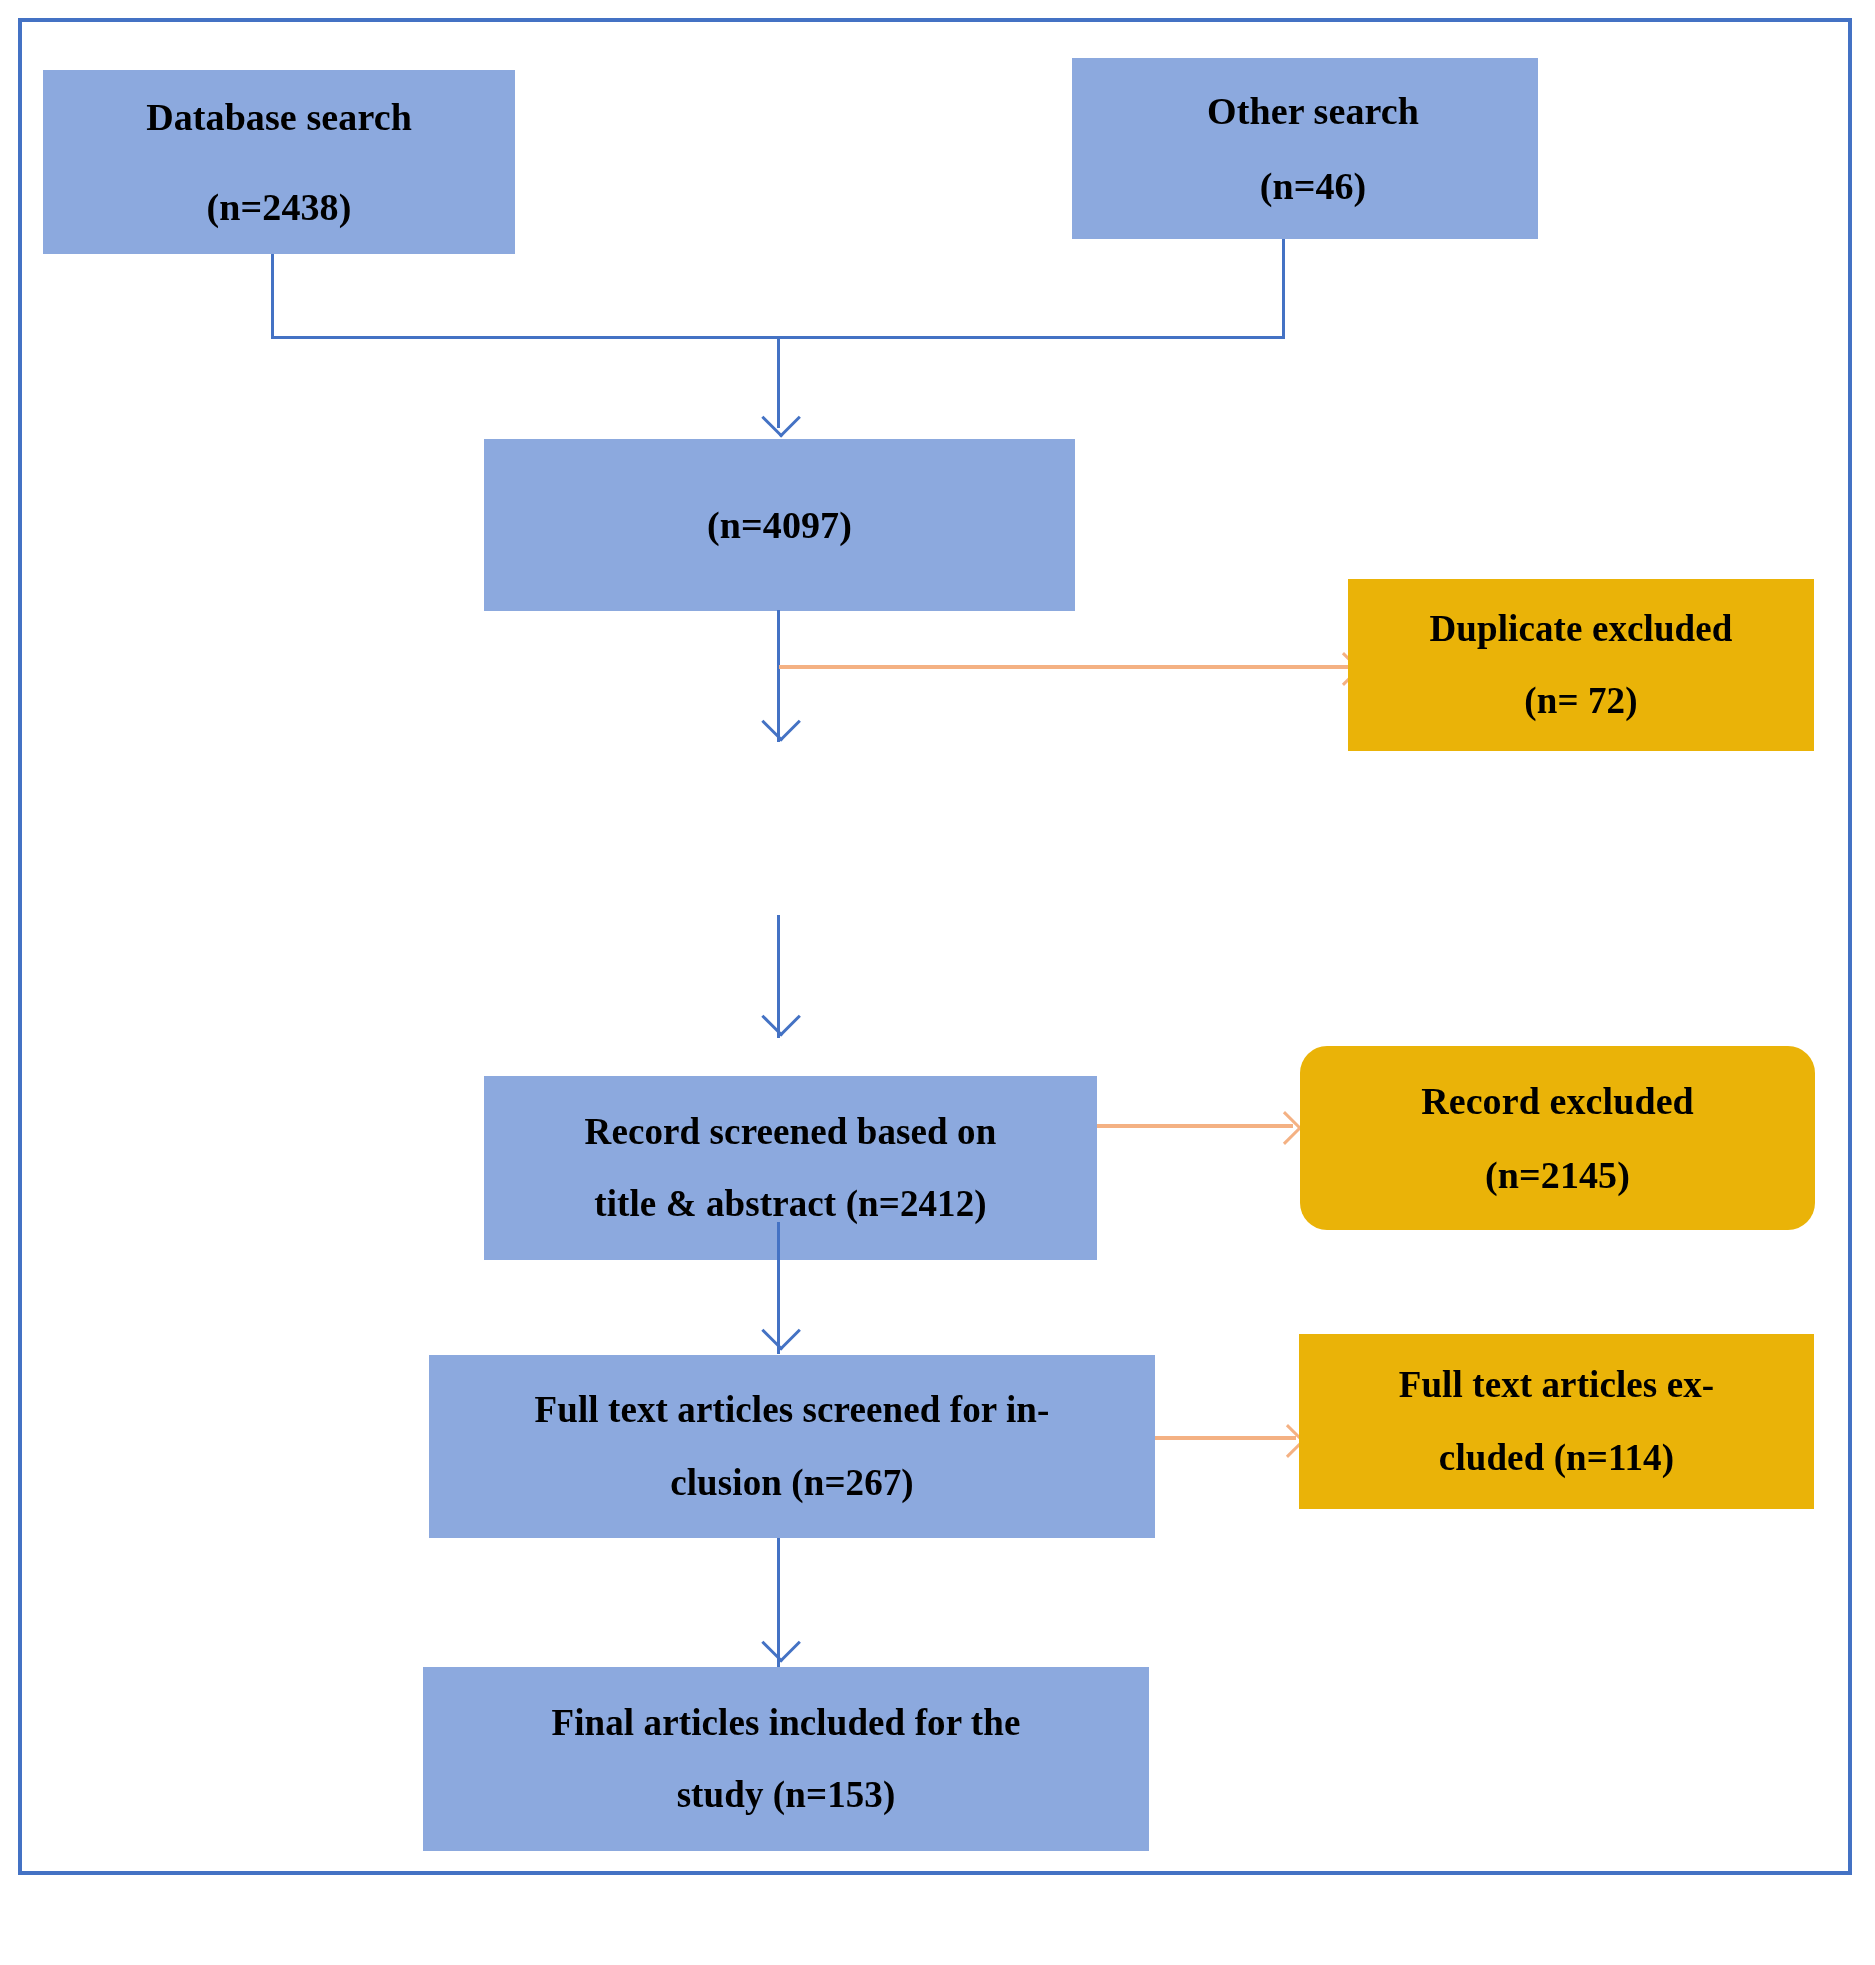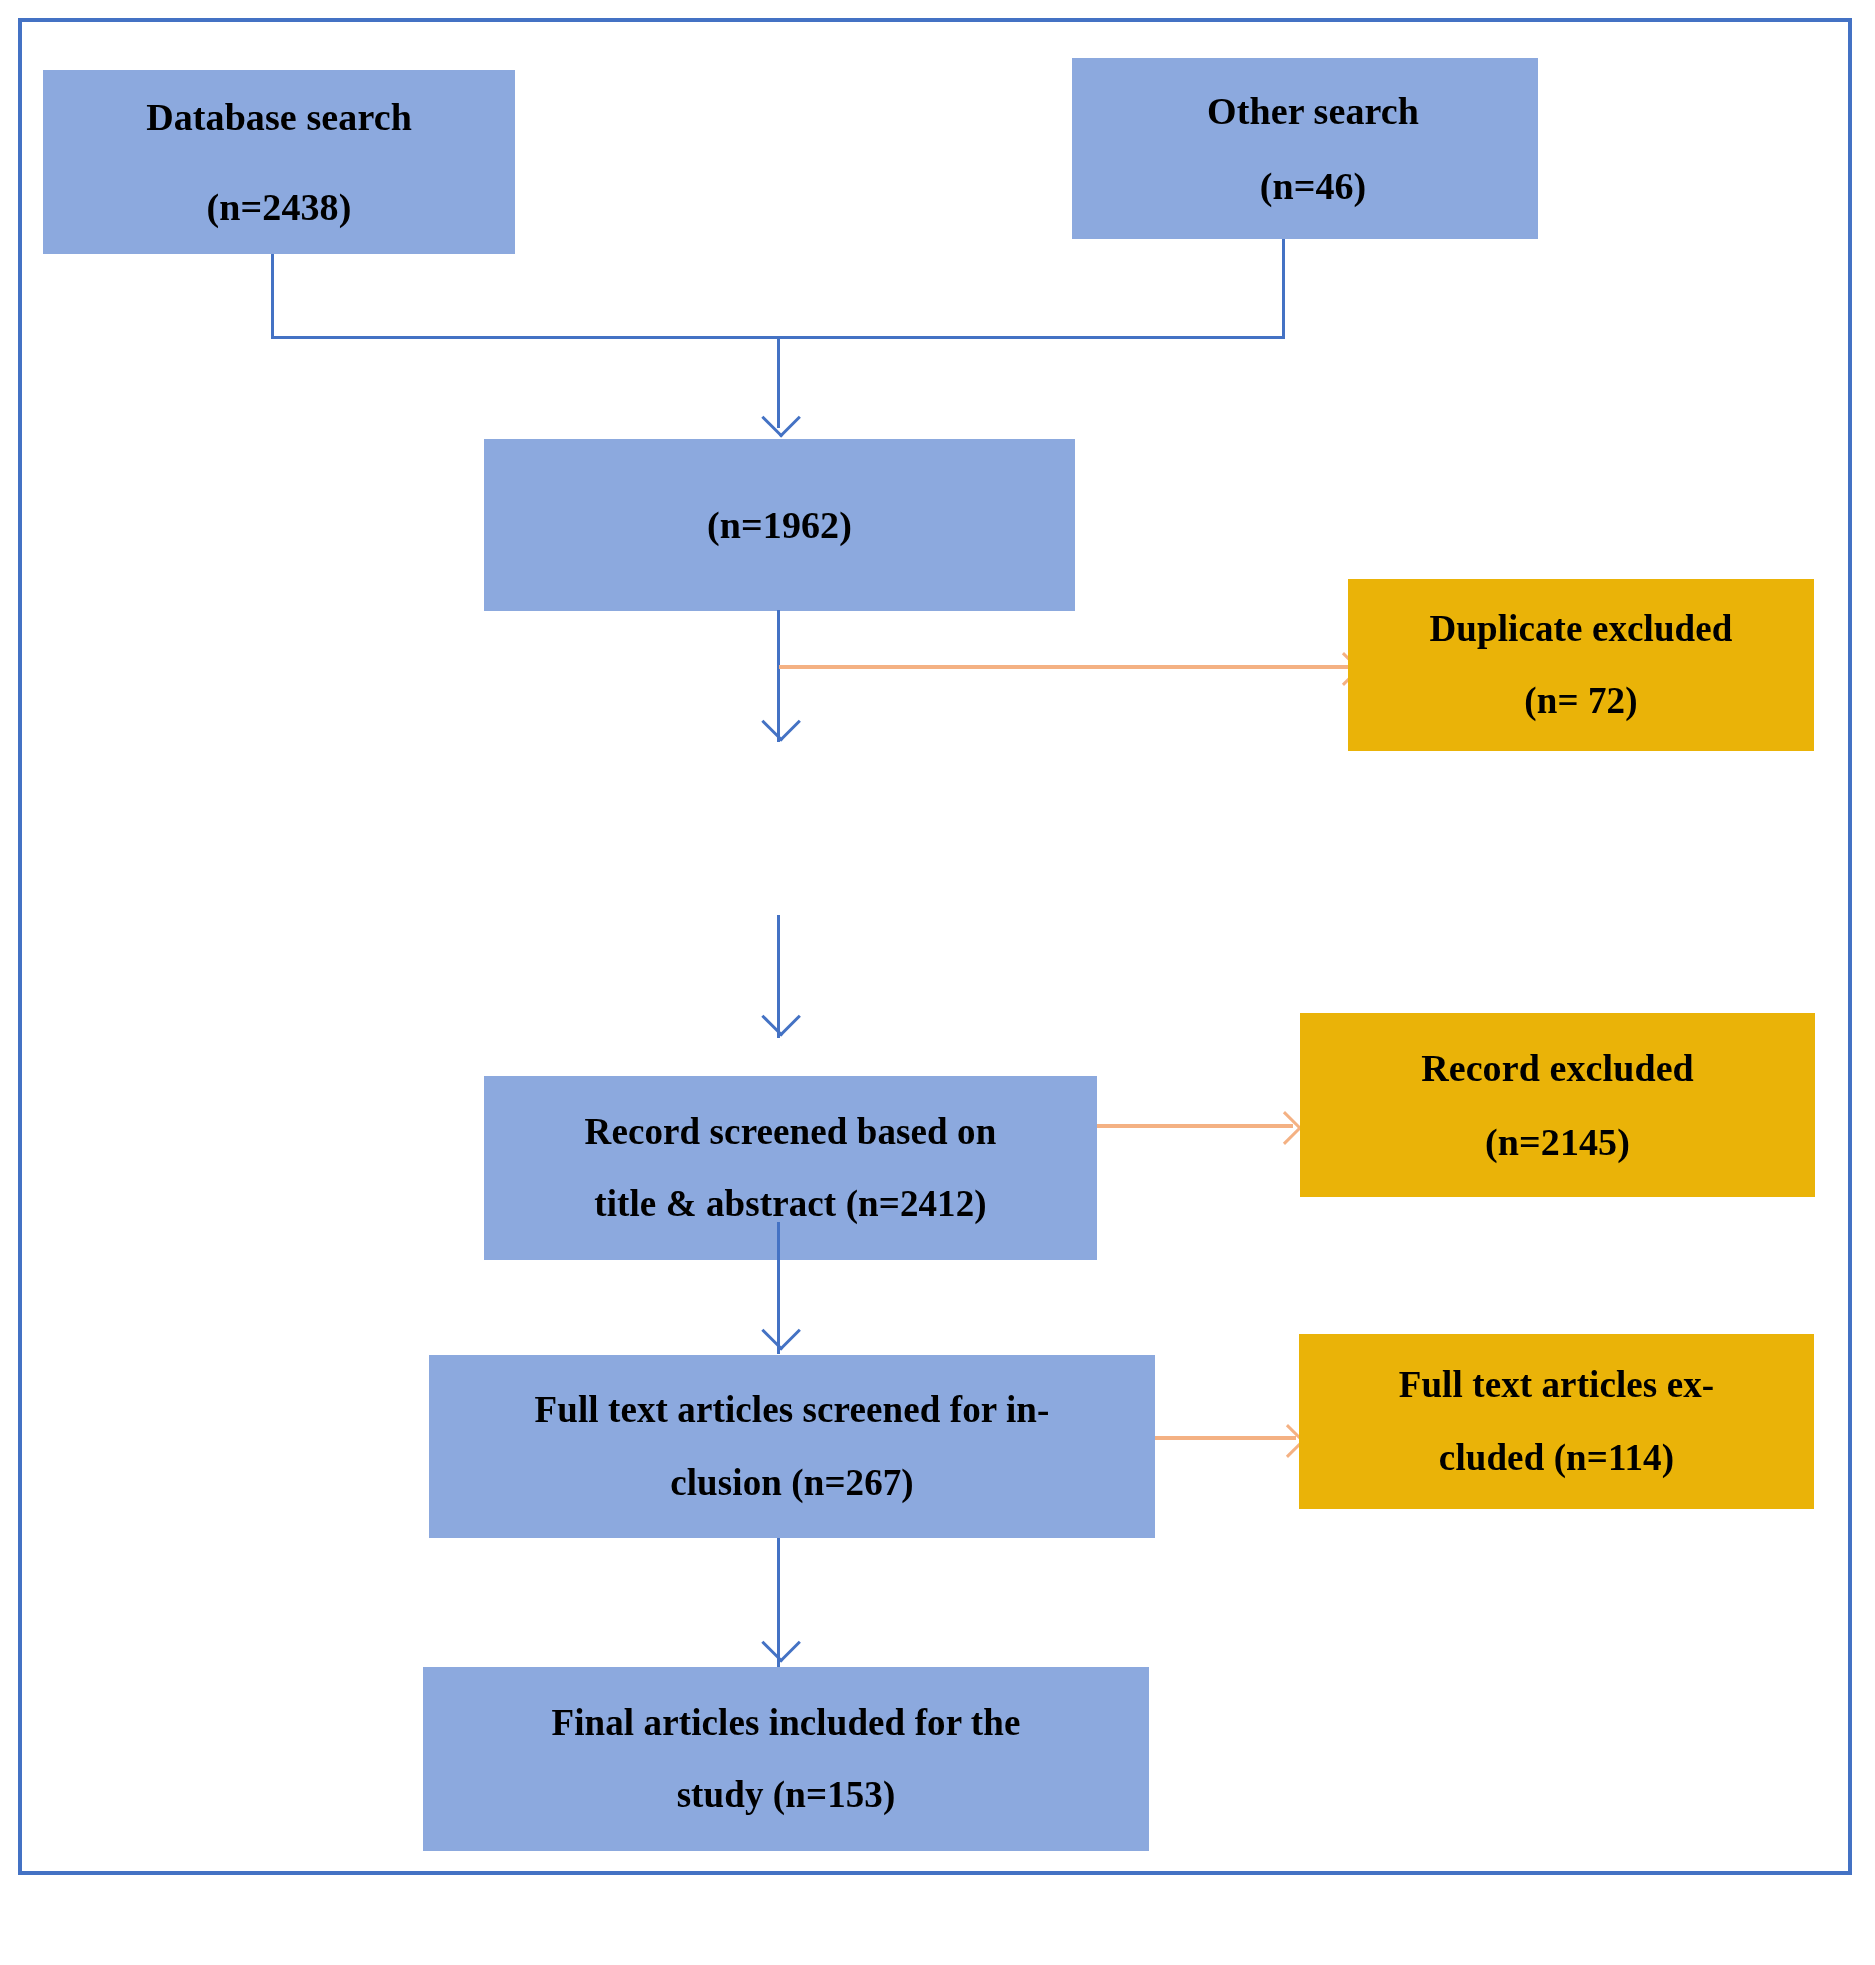--- a/index.html
+++ b/index.html
@@ -97,21 +97,21 @@
     <span class="line">(n=46)</span>
   </div>
 
   <div class="vline" style="left:271px; top:254px; height:84px;"></div>
   <div class="vline" style="left:1282px; top:239px; height:99px;"></div>
   <div class="hline" style="left:271px; top:336px; width:1014px;"></div>
   <div class="vline" style="left:777px; top:336px; height:92px;"></div>
   <div class="arrow-down" style="left:767px; top:404px;"></div>
 
   <div class="node blue" style="left:484px; top:439px; width:591px; height:172px; font-size:38px;">
-    <span class="line">(n=1962)</span>
+    <span class="line">(n=4097)</span>
   </div>
 
   <div class="vline" style="left:777px; top:610px; height:132px;"></div>
   <div class="arrow-down" style="left:767px; top:708px;"></div>
 
   <div class="hline-orange" style="left:779px; top:665px; width:576px;"></div>
   <div class="arrow-right" style="left:1332px; top:657px;"></div>
 
   <div class="node orange" style="left:1348px; top:579px; width:466px; height:172px; font-size:37px;">
     <span class="line">Duplicate  excluded</span>
@@ -125,21 +125,21 @@
   <div class="node blue" style="left:484px; top:1038px; width:361px; height:0px;"></div>
 
   <div class="node blue" style="left:484px; top:1038px; width:613px; height:184px; font-size:37px;margin-top:38px;">
     <span class="line">Record screened based on</span>
     <span class="line">title &amp; abstract (n=2412)</span>
   </div>
 
   <div class="hline-orange" style="left:1097px; top:1124px; width:196px;"></div>
   <div class="arrow-right" style="left:1273px; top:1116px;"></div>
 
-  <div class="node orange" style="left:1300px; top:1013px; width:515px; height:184px; font-size:38px;">
+  <div class="node orange" style="left:1300px; top:1046px; width:515px; height:184px; font-size:38px;border-radius:27px;">
     <span class="line">Record excluded</span>
     <span class="line">(n=2145)</span>
   </div>
 
   <div class="vline" style="left:777px; top:1222px; height:132px;"></div>
   <div class="arrow-down" style="left:767px; top:1317px;"></div>
 
   <div class="node blue" style="left:429px; top:1355px; width:726px; height:183px; font-size:37px;">
     <span class="line">Full text articles screened for in-</span>
     <span class="line">clusion (n=267)</span>

